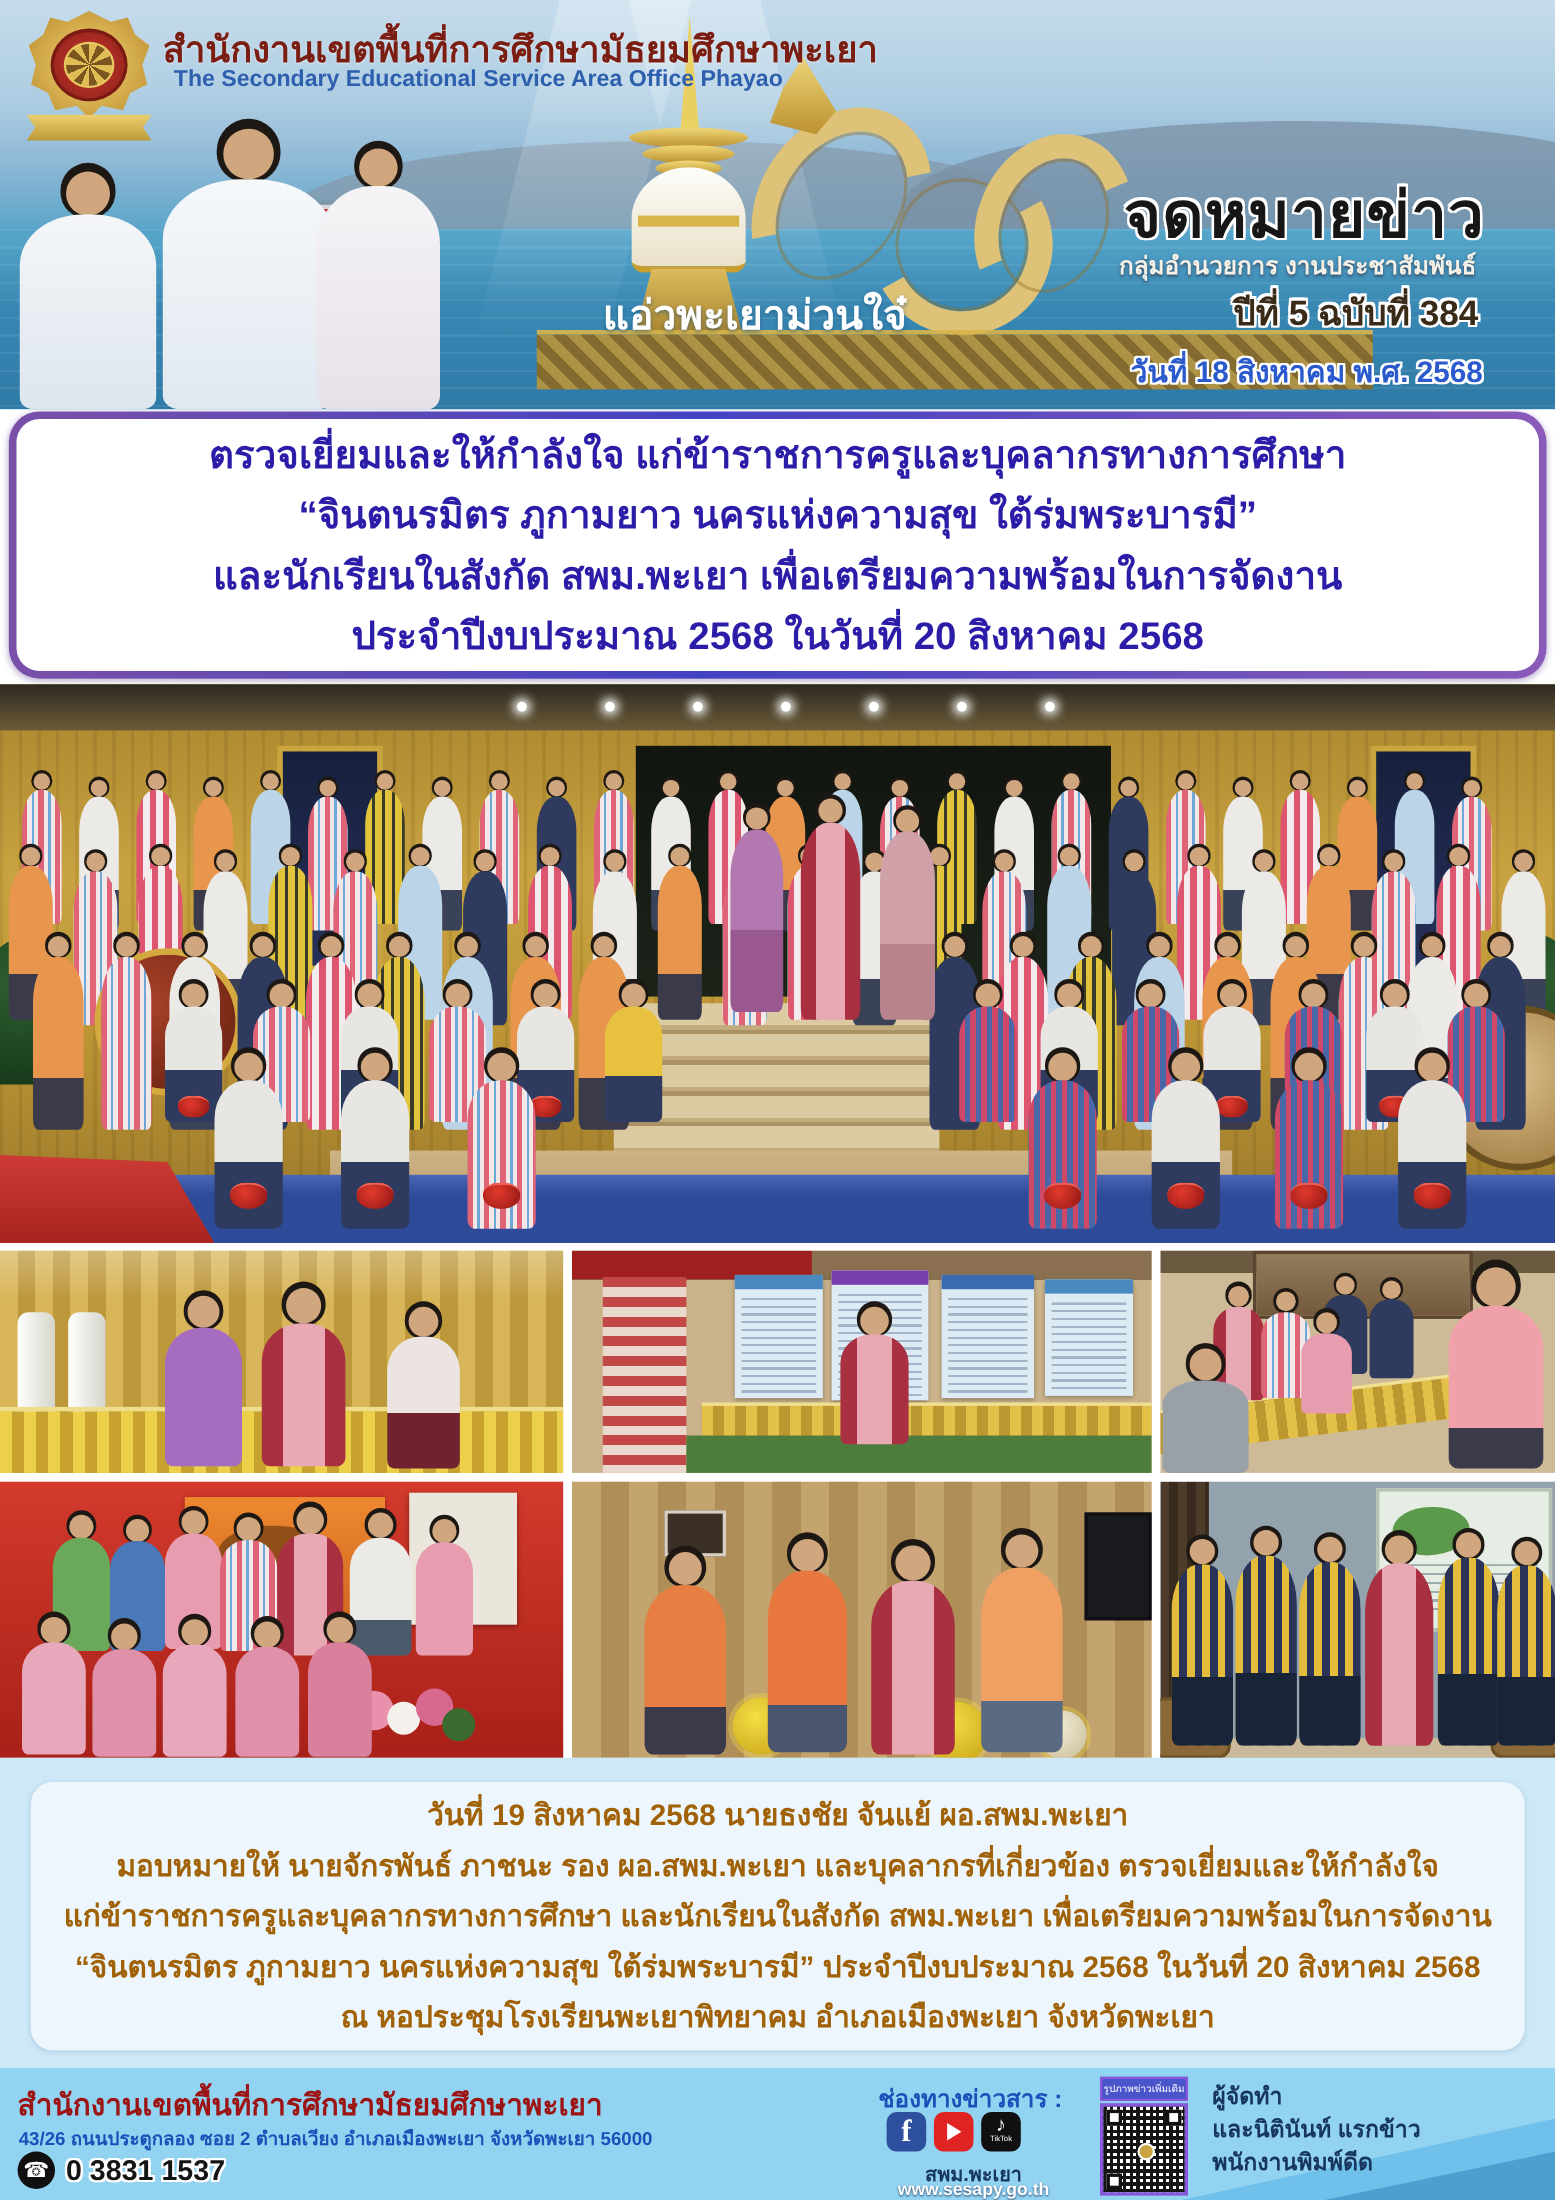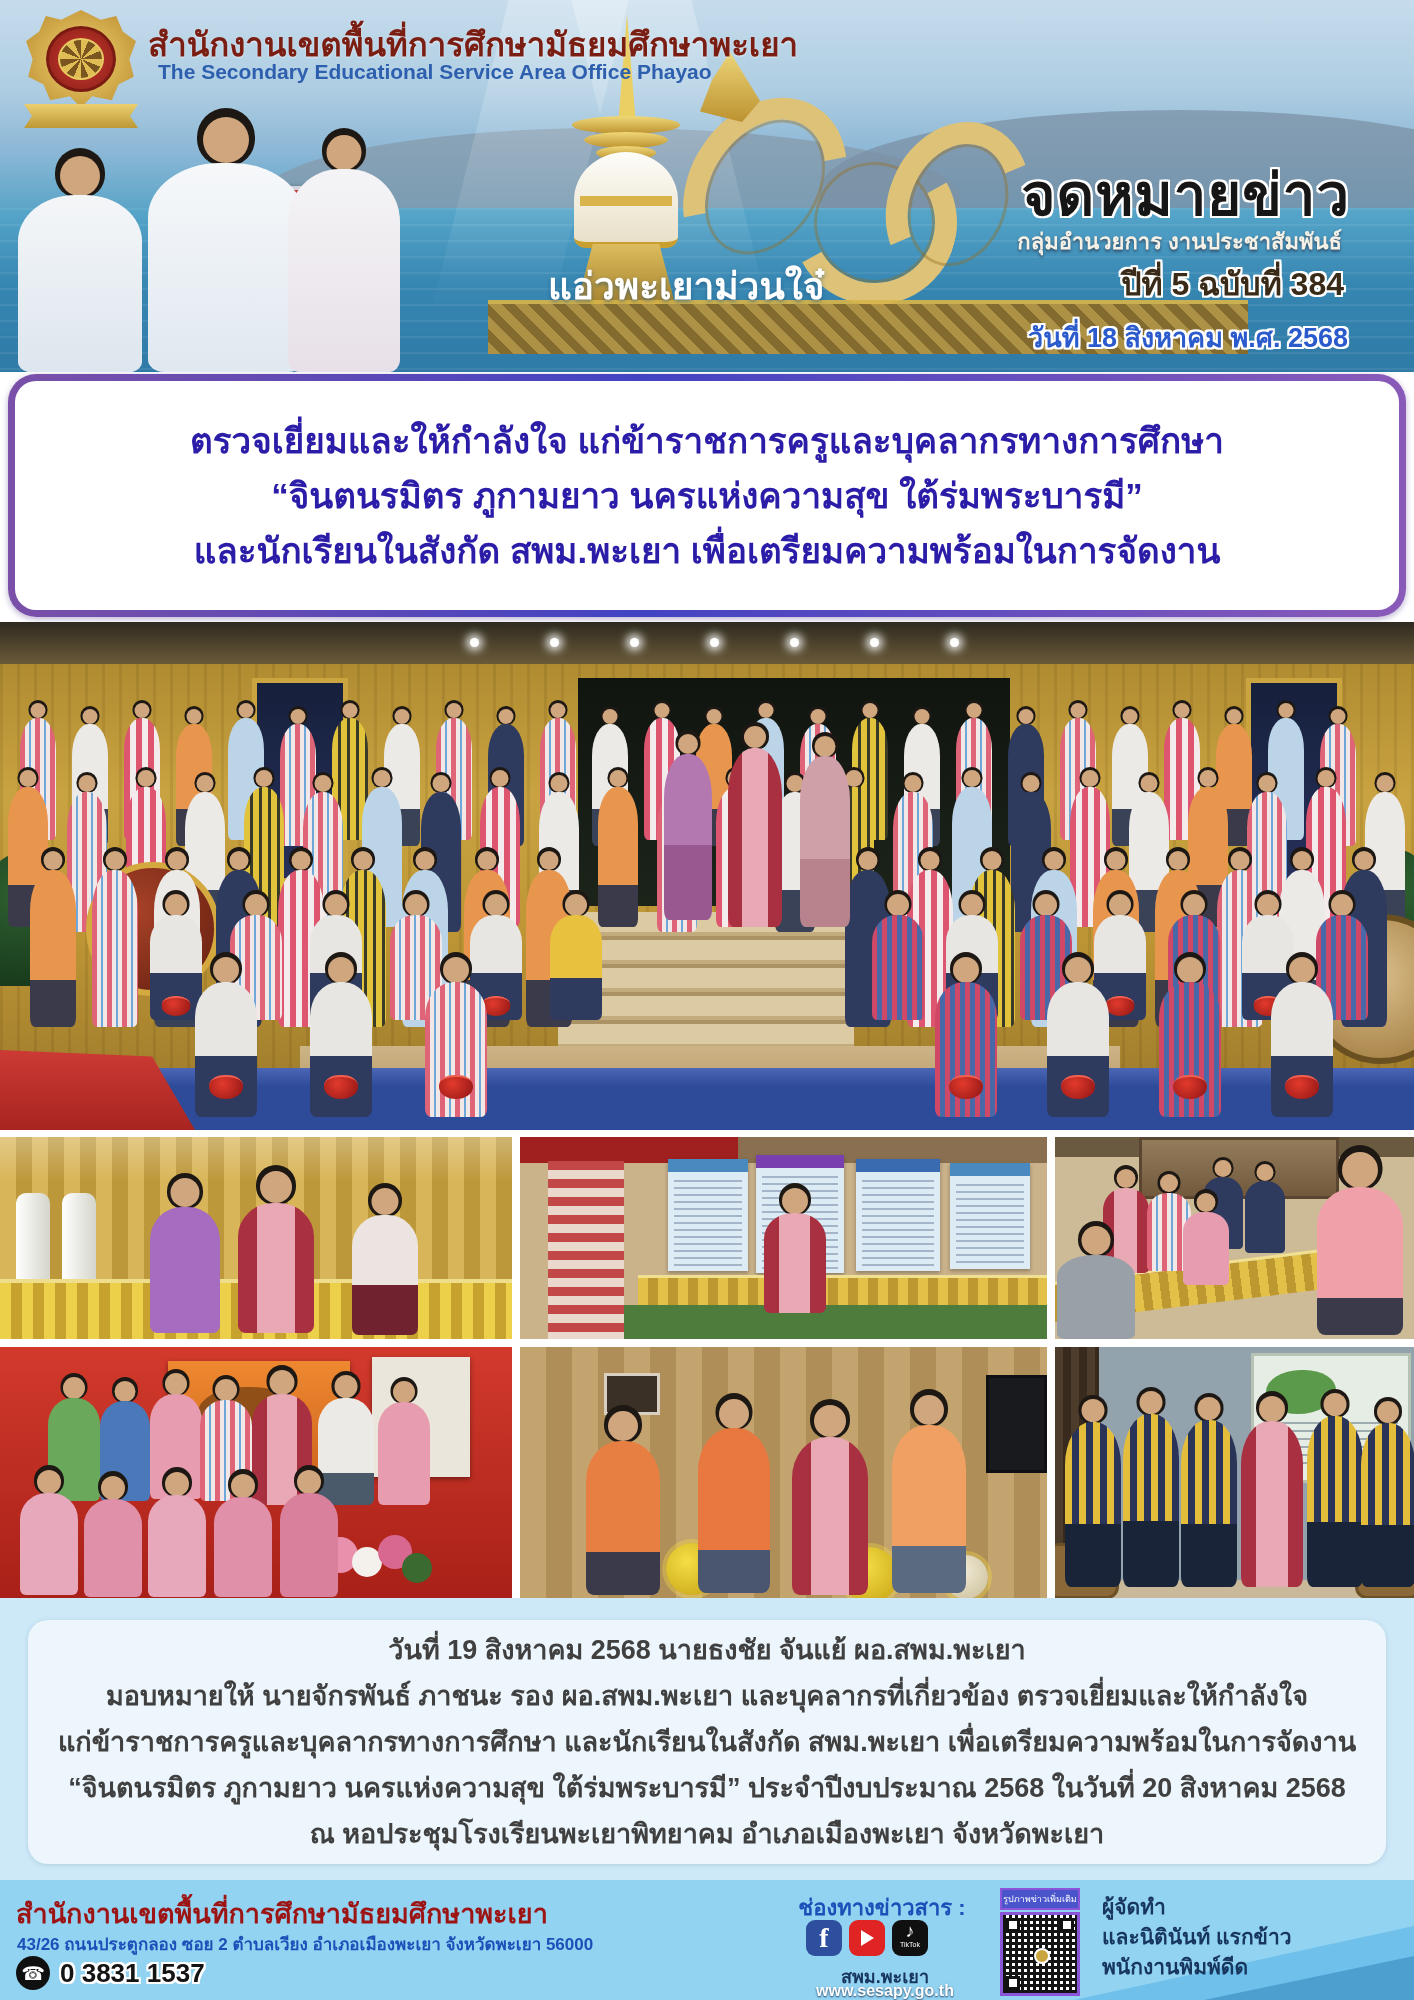--- a/index.html
+++ b/index.html
@@ -139,21 +139,21 @@
     background:#5a9a4a;}
   .boardF::after{content:"";position:absolute;left:14px;right:10px;top:66px;bottom:10px;
     background:repeating-linear-gradient(180deg,rgba(70,90,110,.45) 0 2px,transparent 2px 8px);}
   .chairF{position:absolute;background:#8a6838;border-radius:12px;border:3px solid #6d5126;}
   .floorF{position:absolute;left:0;right:0;bottom:0;height:18px;background:#c9b89a;}
 
   
   .body-band{position:absolute;left:0;top:1598px;width:1414px;height:282px;background:#cde8f7;}
   .panel{position:absolute;left:28px;top:22px;width:1358px;height:244px;background:#ecf6fc;border-radius:20px;
     display:flex;flex-direction:column;justify-content:center;box-shadow:0 1px 4px rgba(120,160,190,.35);}
-  .bl{font-size:27px;font-weight:bold;color:#404040;text-align:center;line-height:46px;}
+  .bl{font-size:27px;font-weight:bold;color:#a16207;text-align:center;line-height:46px;}
 
   
   .footer{position:absolute;left:0;top:1880px;width:1414px;height:120px;background:#93d3f2;overflow:hidden;}
   .f-corner1{position:absolute;right:0;bottom:0;width:340px;height:74px;background:#6fc0ea;
     clip-path:polygon(100% 0,100% 100%,0 100%);}
   .f-corner2{position:absolute;right:0;bottom:0;width:210px;height:44px;background:#4d9fd0;
     clip-path:polygon(100% 0,100% 100%,0 100%);}
   .f-org{position:absolute;left:16px;top:12px;font-size:27px;font-weight:900;color:#9c1414;}
   .f-addr{position:absolute;left:17px;top:50px;font-size:17px;font-weight:bold;color:#1a50b8;}
   .f-phone{position:absolute;left:16px;top:76px;display:flex;align-items:center;gap:10px;}
@@ -246,20 +246,21 @@
     <div class="nl-sub">กลุ่มอำนวยการ งานประชาสัมพันธ์</div>
     <div class="nl-issue ow">ปีที่ 5 ฉบับที่ 384</div>
     <div class="nl-date ow">วันที่ 18 สิงหาคม พ.ศ. 2568</div>
   </header>
 
   <section class="headline">
     <div class="headline-inner">
       <div class="hl">ตรวจเยี่ยมและให้กำลังใจ แก่ข้าราชการครูและบุคลากรทางการศึกษา</div>
       <div class="hl">“จินตนรมิตร ภูกามยาว นครแห่งความสุข ใต้ร่มพระบารมี”</div>
       <div class="hl">และนักเรียนในสังกัด สพม.พะเยา เพื่อเตรียมความพร้อมในการจัดงาน</div>
+      <div class="hl">ประจำปีงบประมาณ 2568 ในวันที่ 20 สิงหาคม 2568</div>
     </div>
   </section>
 
   <section class="ph" style="left:0;top:622px;width:1414px;height:508px;">
     <div class="mp-wall"></div>
     <div class="mp-ceil"></div>
     <span class="lt" style="left:470px;"></span>
       <span class="lt" style="left:550px;"></span>
     <span class="lt" style="left:630px;"></span>
       <span class="lt" style="left:710px;"></span>

